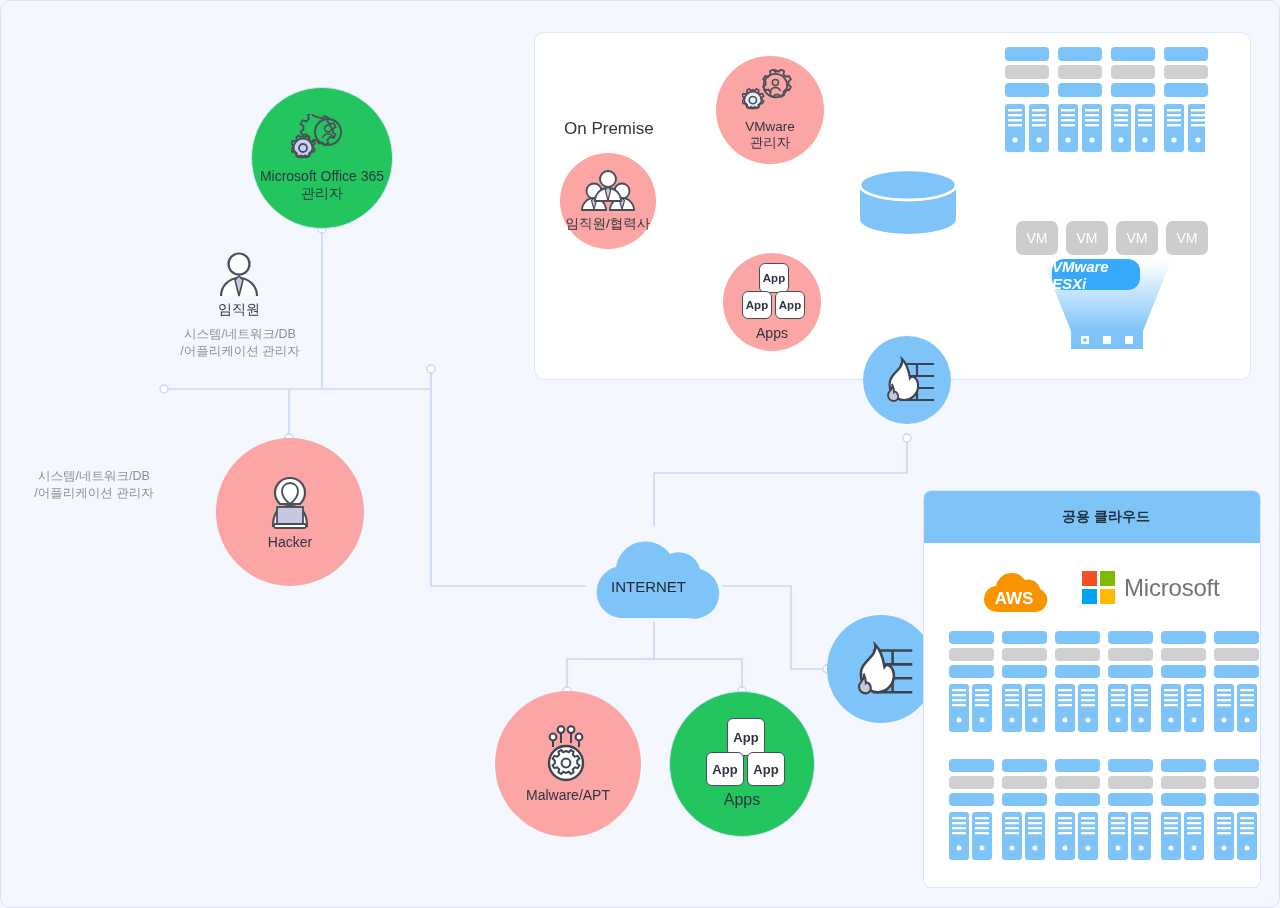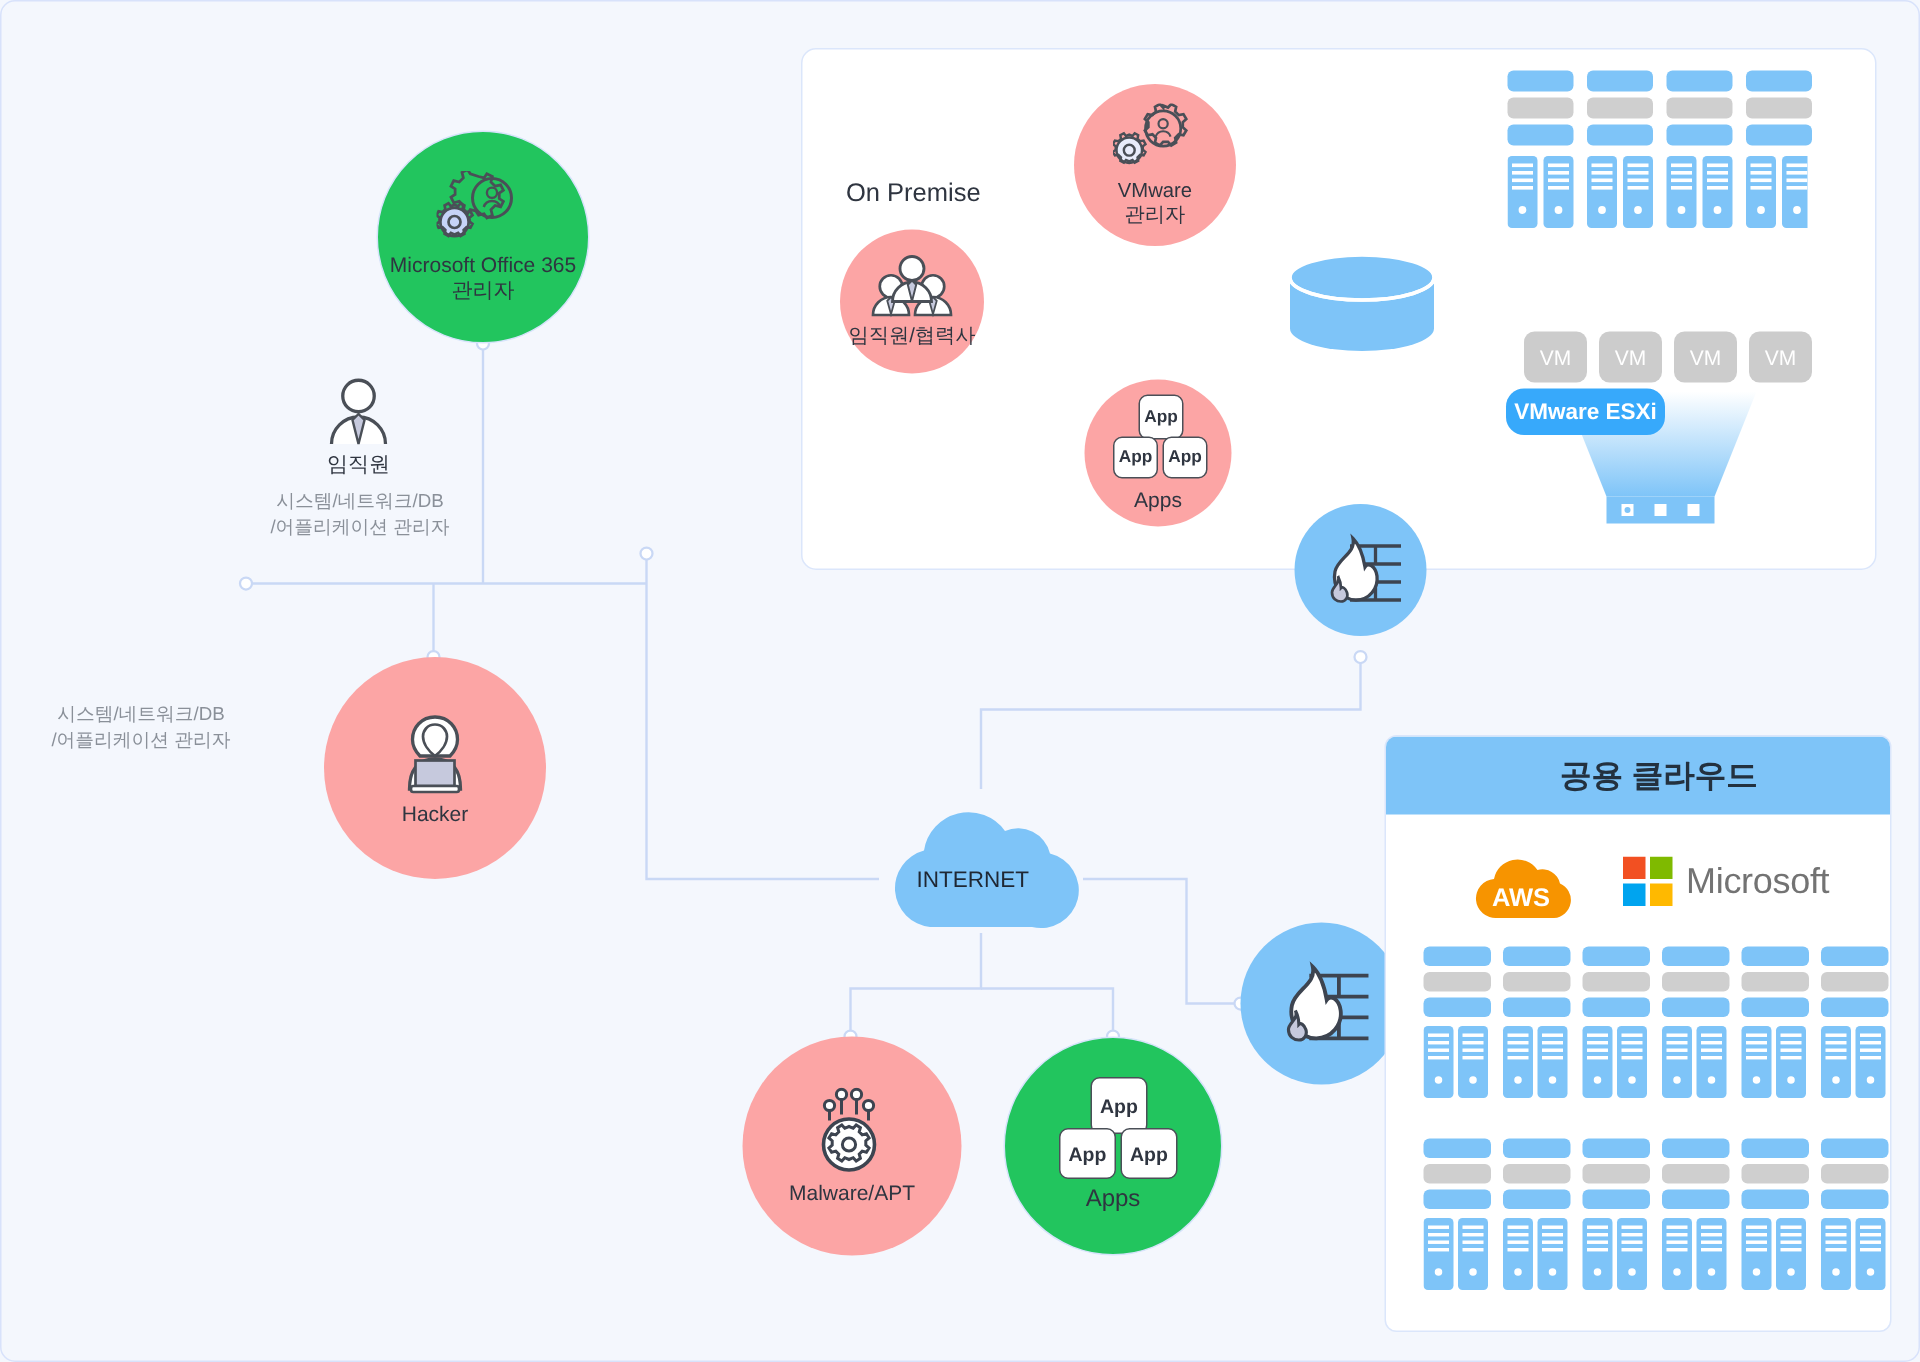--- a/index.html
+++ b/index.html
@@ -18,21 +18,21 @@
   .node.white{background:#22c55e;border:1px solid #d6e3fb;}
   .node.lav{background:#fca5a5;}
   .node.blue{background:#7ec4f8;}
   .node .lbl{font-size:14px;color:#2f3540;text-align:center;line-height:1.2;margin-top:4px;}
   .node .lbl.sm{font-size:13.5px;}
 
   
   .panel{position:absolute;background:#ffffff;border:1px solid #dbe6fb;border-radius:10px;box-sizing:border-box;}
   .cloudpanel{position:absolute;background:#ffffff;border:1px solid #dbe6fb;border-radius:8px;box-sizing:border-box;overflow:hidden;}
   .cloudpanel .hd{background:#7ec4f8;height:52px;display:flex;align-items:center;justify-content:center;
-        color:#23313f;font-size:21px;font-weight:bold;padding-left:28px;}
+        color:#23313f;font-size:14px;font-weight:bold;padding-left:28px;}
 
   .onprem-title{position:absolute;font-size:17px;color:#2f3540;}
   .bullets{position:absolute;font-size:13px;color:#8a9099;line-height:18px;}
   .bullets li{margin:0;}
   .bullets ul{margin:0;padding-left:14px;list-style:none;}
   .bullets li::before{content:"\2022";color:#7ec4f8;display:inline-block;width:12px;margin-left:-12px;font-size:13px;}
 
   .sidelabel{position:absolute;font-size:12.5px;color:#8a9099;line-height:17px;text-align:center;}
   .emp-label{position:absolute;font-size:14px;color:#2f3540;text-align:center;}
 
@@ -318,21 +318,21 @@
       <stop offset="100%" stop-color="#7ec4f8"></stop>
     </linearGradient>
   </defs>
   <path d="M4 2 L132 2 L104 72 L32 72z" fill="url(#fg)"></path>
   <rect x="32" y="72" width="72" height="18" fill="#7ec4f8"></rect>
   <rect x="42" y="77" width="8" height="8" fill="#ffffff"></rect>
       <circle cx="46" cy="81" r="2" fill="#7ec4f8"></circle>
   <rect x="64" y="77" width="8" height="8" fill="#ffffff"></rect>
   <rect x="86" y="77" width="8" height="8" fill="#ffffff"></rect>
 </svg>
-<div class="esxi" style="position:absolute;left:1003px;top:258px;width:106px;height:31px;">VMware ESXi</div>
+<div class="esxi" style="position:absolute;left:1051px;top:258px;width:88px;height:31px;font-style:italic;">VMware ESXi</div>
 
 <div class="node blue" style="left:862px;top:335px;width:88px;height:88px;">
   <svg width="62" height="50" viewBox="0 0 62 50">
     <g stroke="#3d4450" stroke-width="2.2" fill="none">
       <path d="M24 9 H58 M24 21 H58 M24 33 H58 M24 45 H58"></path>
       <path d="M41 9 V21 M33 21 V33 M41 33 V45"></path>
     </g>
     <path d="M26 4 c2 10-10 13-12 22 -2 10 5 19 14 19 9 0 15-8 14-16 -1-7-6-9-8-6 -1-6 -3-14 -8-19z" fill="#ffffff" stroke="#3d4450" stroke-width="2.2"></path>
     <path d="M16 29 c2 5-4 7-4 11 0 4 3 6 6 6 3 0 5-3 4-6 -1-3 -3-4 -4-3 0-3 -1-6 -2-8z" fill="#c6c9dd" stroke="#3d4450" stroke-width="1.8"></path>
   </svg>

